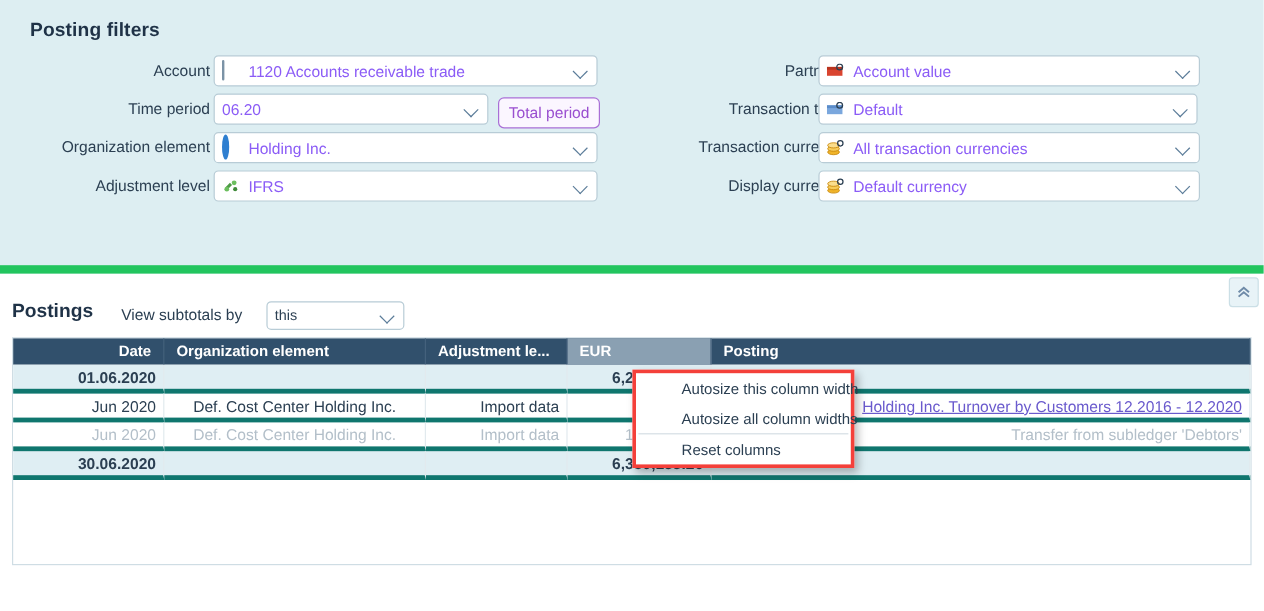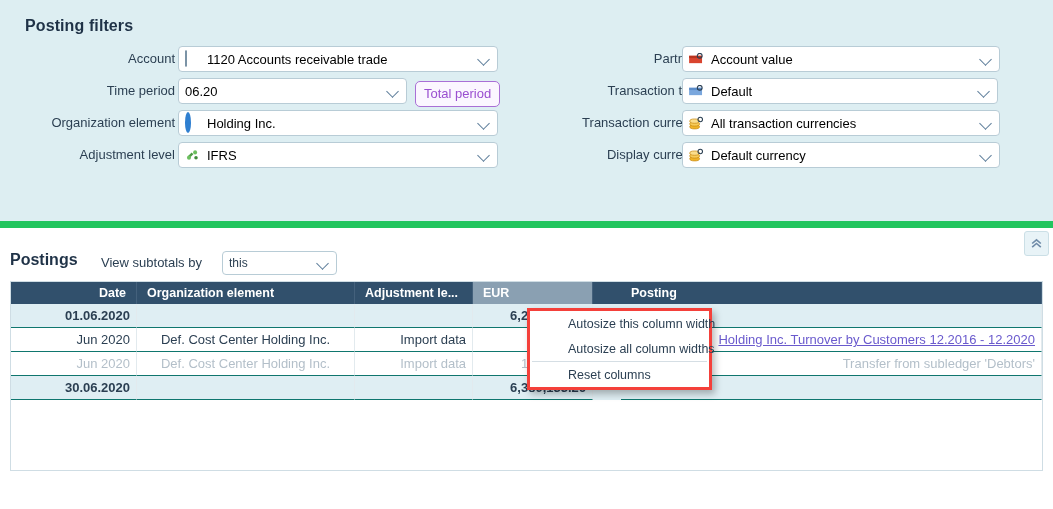--- a/index.html
+++ b/index.html
@@ -27,21 +27,21 @@
   .f-row{ position:absolute; height:26px; }
   .f-label{
     position:absolute; right:0; top:0; width:170px;
     text-align:right; line-height:26px; font-size:13px; color:#2b3f52;
     white-space:nowrap;
   }
   .f-field{
     position:absolute; top:0; height:26px;
     background:#fff; border:1px solid #b8ccd6; border-radius:4px;
     display:flex; align-items:center; padding:0 6px;
-    font-size:13px; color:#000000;
+    font-size:13px; color:#8b5cf6;
   }
   .f-field .val{ flex:1; white-space:nowrap; overflow:hidden; }
   .chev{
     width:14px; height:14px; flex:0 0 14px; position:relative; margin-left:4px;
   }
   .chev:before{
     content:""; position:absolute; left:2px; top:3px;
     width:8px; height:8px;
     border-right:1.6px solid #5b7c99; border-bottom:1.6px solid #5b7c99;
     transform:rotate(45deg);
@@ -102,28 +102,28 @@
     border-right:1px solid #44617c; overflow:hidden; white-space:nowrap;
   }
   .hc.sel{ background:#8aa0b2; }
   .grid-body{ background:#fff; }
   .row{ display:flex; height:24px; font-size:13px; }
   .row.sub{ background:#dfeef3; font-weight:bold; }
   .row.norm{ background:#ffffff; }
   .row.dim{ background:#ffffff; color:#b3bfc9; }
   .cell{
     display:flex; align-items:center; padding:0 6px;
-    border-right:1px solid #e2eaee; border-bottom:1px solid #0f766e;
+    border-right:1px solid #e2eaee; border-bottom:4px solid #0f766e;
     overflow:hidden; white-space:nowrap;
   }
   .c-date{ width:126px; justify-content:flex-end; }
   .c-org{ width:218px; justify-content:center; }
   .c-adj{ width:118px; justify-content:flex-end; }
   .c-eur{ width:120px; justify-content:flex-end; }
-  .c-post{ flex:1; justify-content:flex-end;margin-left:28px; }
+  .c-post{ flex:1; justify-content:flex-end; }
   .plink{ color:#6a5acd; text-decoration:underline; cursor:pointer; }
 
   
   .ctxmenu{
     position:absolute; left:527px; top:308px; width:185px;
     background:#fff; border:3px solid #f4403a;
     box-shadow:3px 4px 7px rgba(0,0,0,.28);
     z-index:50; font-size:12.5px; color:#2b3f52;
   }
   .ctxitem{ height:25px; display:flex; align-items:center; padding:0 7px; cursor:pointer; white-space:nowrap;margin-left:31px; }

